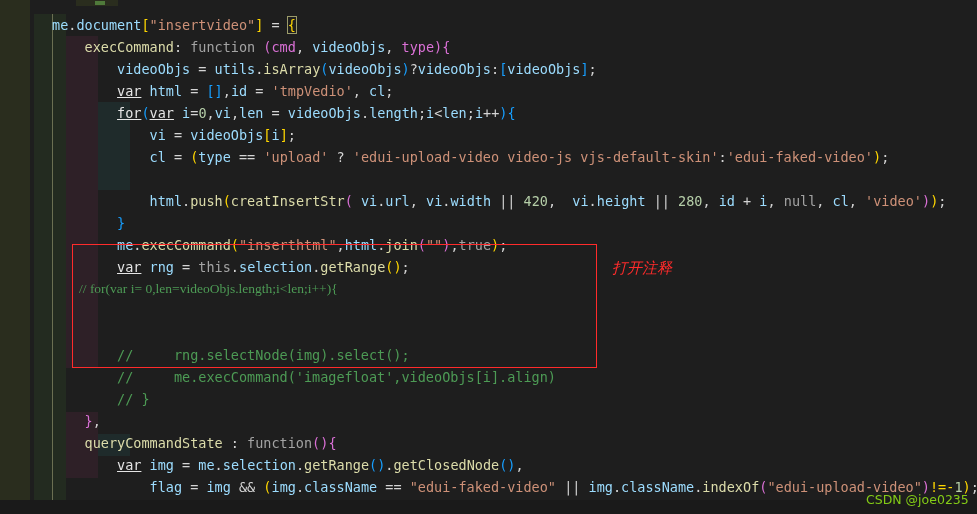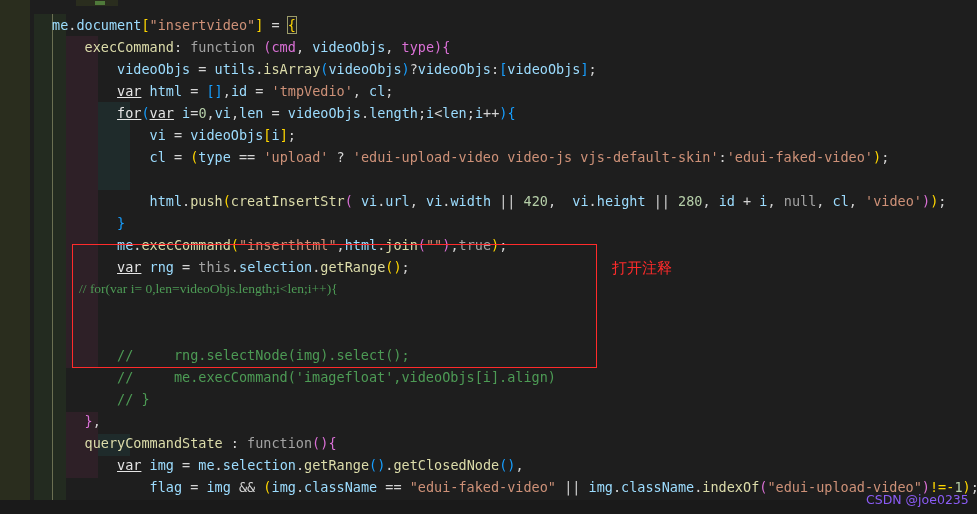--- a/index.html
+++ b/index.html
@@ -37,22 +37,22 @@
   .b1{color:#ffd700;}           
   .b2{color:#da70d6;}           
   .b3{color:#179fff;}           
   .c{color:#4d9b55;}            
   .blue{color:#a3a3a3;}
   .cursorbox{outline:1px solid #9c9c6a;outline-offset:0px;}
 
   
   .redbox{position:absolute;border:1.5px solid #ff2b2b;box-sizing:border-box;pointer-events:none;}
   .redlabel{position:absolute;color:#e02020;font-family:"DejaVu Sans","Liberation Sans",sans-serif;
-            font-size:15px;line-height:20px;}
-  .watermark{position:absolute;color:#8b5cf6;font-family:"DejaVu Sans","Liberation Sans",sans-serif;
+            font-size:15px;line-height:20px;font-style:italic;}
+  .watermark{position:absolute;color:#84cc16;font-family:"DejaVu Sans","Liberation Sans",sans-serif;
              font-size:12.5px;}
 </style>
 </head>
 <body>
 
 <div id="editor">
 
   <div class="band band-gutter"></div>
   <div class="band band-l1"></div>
   <div class="rule1"></div>

